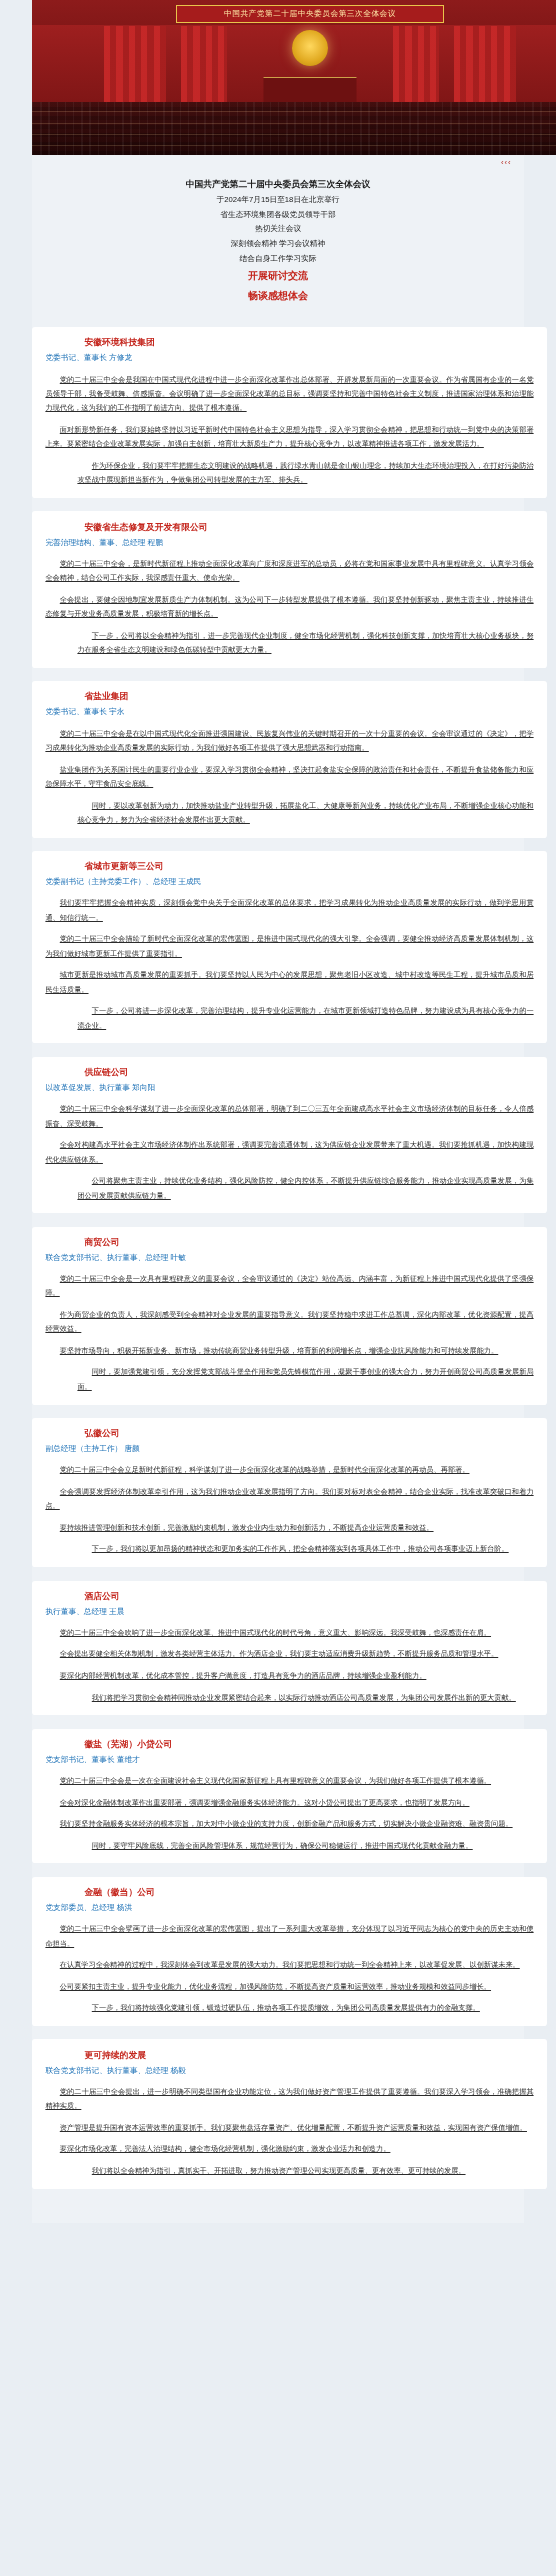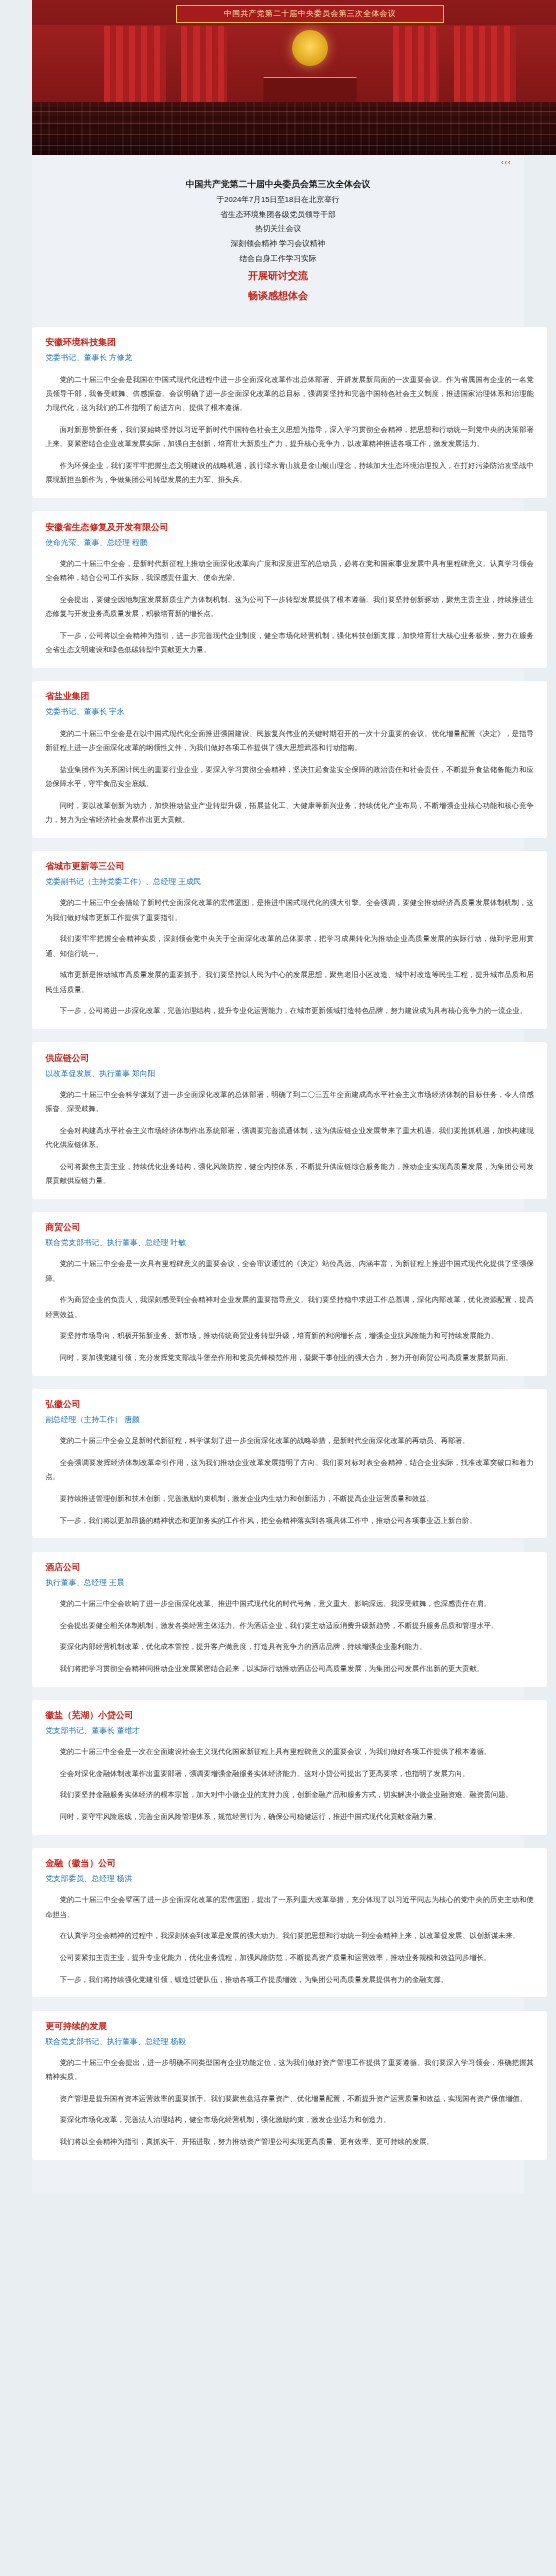--- a/index.html
+++ b/index.html
@@ -132,20 +132,21 @@
     background: #fff;
     border-top-left-radius: 3.1px;
     border-top-right-radius: 3.1px;
     padding: 8.2px 13.4px 5.2px 13.4px;
   }
   .sec-title {
     font-size: 8.8px;
     font-weight: bold;
     color: #c4261d;
     line-height: 1.7;
+    margin-left: 39px;
   }
   .sec-sub {
     font-size: 7.7px;
     font-weight: normal;
     color: #1a6fb5;
     line-height: 1.8;
     margin-top: 1px;
   }
   .sec-body {
     background: #fff;
@@ -153,22 +154,23 @@
     border-bottom-right-radius: 3.1px;
     padding: 2.1px 13.4px 10.3px 13.4px;
   }
   .sec-body p {
     margin: 0 0 7.2px 0;
     font-size: 7.2px;
     line-height: 2.0;
     color: #2b2b2b;
     text-align: justify;
     text-indent: 2em;
-  }
-  .sec-body p:last-child { margin-bottom: 0; }
+    text-decoration: underline;
+  }
+  .sec-body p:last-child { margin-bottom: 0; margin-left: 32px; }
 </style>
 </head>
 <body>
 
 <div class="page">
 
   <div class="hero">
     <div class="hero-stage"></div>
     <div class="hero-flag l"></div>
     <div class="hero-flag l2"></div>
@@ -208,47 +210,47 @@
         </div>
         <div class="sec-body">
           <p>党的二十届三中全会是我国在中国式现代化进程中进一步全面深化改革作出总体部署、开辟发展新局面的一次重要会议。作为省属国有企业的一名党员领导干部，我备受鼓舞、倍感振奋。会议明确了进一步全面深化改革的总目标，强调要坚持和完善中国特色社会主义制度，推进国家治理体系和治理能力现代化，这为我们的工作指明了前进方向、提供了根本遵循。</p>
           <p>面对新形势新任务，我们要始终坚持以习近平新时代中国特色社会主义思想为指导，深入学习贯彻全会精神，把思想和行动统一到党中央的决策部署上来。要紧密结合企业改革发展实际，加强自主创新，培育壮大新质生产力，提升核心竞争力，以改革精神推进各项工作，激发发展活力。</p>
           <p>作为环保企业，我们要牢牢把握生态文明建设的战略机遇，践行绿水青山就是金山银山理念，持续加大生态环境治理投入，在打好污染防治攻坚战中展现新担当新作为，争做集团公司转型发展的主力军、排头兵。</p>
         </div>
       </div>
       <div class="section">
         <div class="sec-head">
           <div class="sec-title">安徽省生态修复及开发有限公司</div>
-          <div class="sec-sub">使命光荣、董事、总经理 程鹏</div>
+          <div class="sec-sub">完善治理结构、董事、总经理 程鹏</div>
         </div>
         <div class="sec-body">
           <p>党的二十届三中全会，是新时代新征程上推动全面深化改革向广度和深度进军的总动员，必将在党和国家事业发展中具有里程碑意义。认真学习领会全会精神，结合公司工作实际，我深感责任重大、使命光荣。</p>
           <p>全会提出，要健全因地制宜发展新质生产力体制机制。这为公司下一步转型发展提供了根本遵循。我们要坚持创新驱动，聚焦主责主业，持续推进生态修复与开发业务高质量发展，积极培育新的增长点。</p>
           <p>下一步，公司将以全会精神为指引，进一步完善现代企业制度，健全市场化经营机制，强化科技创新支撑，加快培育壮大核心业务板块，努力在服务全省生态文明建设和绿色低碳转型中贡献更大力量。</p>
         </div>
       </div>
       <div class="section">
         <div class="sec-head">
           <div class="sec-title">省盐业集团</div>
           <div class="sec-sub">党委书记、董事长 宇永</div>
         </div>
         <div class="sec-body">
-          <p>党的二十届三中全会是在以中国式现代化全面推进强国建设、民族复兴伟业的关键时期召开的一次十分重要的会议。优化增量配置《决定》，是指导新征程上进一步全面深化改革的纲领性文件，为我们做好各项工作提供了强大思想武器和行动指南。</p>
+          <p>党的二十届三中全会是在以中国式现代化全面推进强国建设、民族复兴伟业的关键时期召开的一次十分重要的会议。全会审议通过的《决定》，把学习成果转化为推动企业高质量发展的实际行动，为我们做好各项工作提供了强大思想武器和行动指南。</p>
           <p>盐业集团作为关系国计民生的重要行业企业，要深入学习贯彻全会精神，坚决扛起食盐安全保障的政治责任和社会责任，不断提升食盐储备能力和应急保障水平，守牢食品安全底线。</p>
           <p>同时，要以改革创新为动力，加快推动盐业产业转型升级，拓展盐化工、大健康等新兴业务，持续优化产业布局，不断增强企业核心功能和核心竞争力，努力为全省经济社会发展作出更大贡献。</p>
         </div>
       </div>
       <div class="section">
         <div class="sec-head">
           <div class="sec-title">省城市更新等三公司</div>
           <div class="sec-sub">党委副书记（主持党委工作）、总经理 王成民</div>
         </div>
         <div class="sec-body">
+          <p>我们要牢牢把握全会精神实质，深刻领会党中央关于全面深化改革的总体要求，把学习成果转化为推动企业高质量发展的实际行动，做到学思用贯通、知信行统一。</p>
           <p>党的二十届三中全会描绘了新时代全面深化改革的宏伟蓝图，是推进中国式现代化的强大引擎。全会强调，要健全推动经济高质量发展体制机制，这为我们做好城市更新工作提供了重要指引。</p>
-          <p>我们要牢牢把握全会精神实质，深刻领会党中央关于全面深化改革的总体要求，把学习成果转化为推动企业高质量发展的实际行动，做到学思用贯通、知信行统一。</p>
           <p>城市更新是推动城市高质量发展的重要抓手。我们要坚持以人民为中心的发展思想，聚焦老旧小区改造、城中村改造等民生工程，提升城市品质和居民生活质量。</p>
           <p>下一步，公司将进一步深化改革，完善治理结构，提升专业化运营能力，在城市更新领域打造特色品牌，努力建设成为具有核心竞争力的一流企业。</p>
         </div>
       </div>
       <div class="section">
         <div class="sec-head">
           <div class="sec-title">供应链公司</div>
           <div class="sec-sub">以改革促发展、执行董事 郑向阳</div>
         </div>
         <div class="sec-body">

